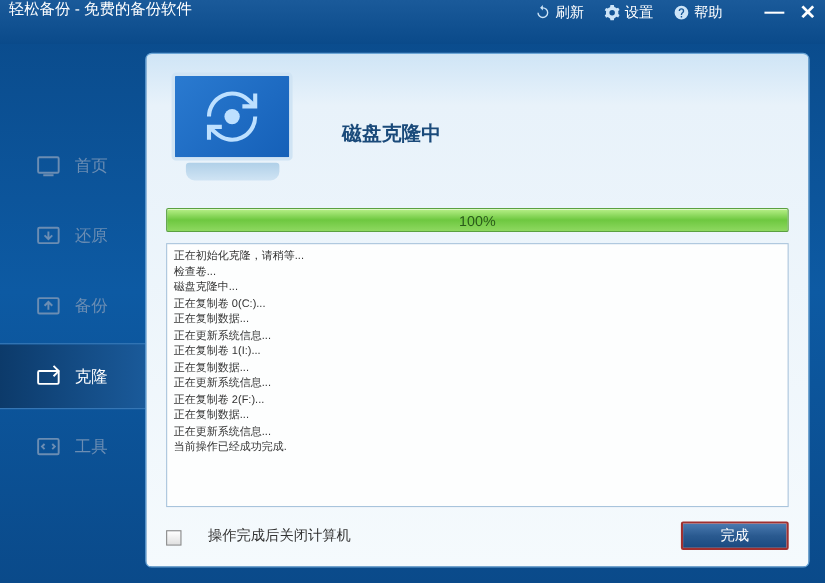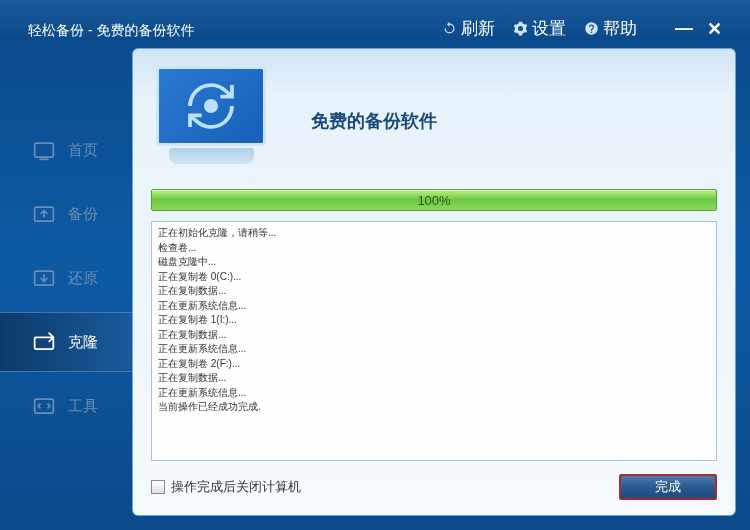--- a/index.html
+++ b/index.html
@@ -7,27 +7,27 @@
   width: 750px; height: 530px;
   background: linear-gradient(to bottom, #0a4a8a 0%, #0d5aa3 50%, #0a4a8a 100%);
   font-family: "Microsoft YaHei", "SimSun", sans-serif;
   color: #fff;
   position: relative;
   overflow: hidden;
 }
 .titlebar {
   height: 40px;
   display: flex;
-  align-items: flex-end;
-  padding: 0 28px;
+  align-items: flex-start;
+  padding: 0 8px;
   background: linear-gradient(to bottom, #1a5a9a, #0a4a8a);
 }
 .titlebar-title { font-size: 14px; flex: 1; }
 .titlebar-actions { display: flex; gap: 18px; align-items: center; }
-.titlebar-btn { display: flex; align-items: center; gap: 4px; font-size: 17px; cursor: pointer; }
+.titlebar-btn { display: flex; align-items: center; gap: 4px; font-size: 13px; cursor: pointer; }
 .titlebar-btn svg { width: 15px; height: 15px; fill: #cde4f7; }
 .win-controls { display: flex; gap: 14px; margin-left: 20px; }
 .win-controls span { cursor: pointer; font-size: 18px; font-weight: bold; }
 
 .main { display: flex; height: 490px; }
 .sidebar { width: 132px; padding-top: 80px; }
 .sidebar-item {
   height: 60px; display: flex; align-items: center; gap: 10px;
   padding-left: 30px; cursor: pointer; color: #6b8db3; font-size: 15px;
   margin-bottom: 4px;
@@ -72,21 +72,21 @@
 
 .log-box {
   margin-top: 10px; flex: 1;
   border: 1px solid #a8c4dc; background: #fdfefe;
   padding: 4px 6px; font-size: 10px; color: #333;
   overflow-y: auto; white-space: pre-line; line-height: 1.45;
   font-family: "SimSun", sans-serif;
 }
 
 .footer { display: flex; align-items: center; margin-top: 12px; height: 28px; }
-.checkbox-wrap { display: flex; align-items: center; gap: 6px; font-size: 13px; color: #333; cursor: pointer; }
+.checkbox-wrap { display: flex; align-items: flex-end; gap: 24px; font-size: 13px; color: #333; cursor: pointer; }
 .checkbox {
   width: 14px; height: 14px; border: 1px solid #888;
   background: linear-gradient(to bottom,#fff,#e0e0e0);
 }
 .finish-btn {
   margin-left: auto; width: 98px; height: 26px;
   background: linear-gradient(to bottom, #4a7ab0 0%, #2a5a90 50%, #1a4a80 100%);
   border: 2px solid #a03030; color: #fff; font-size: 13px;
   cursor: pointer; border-radius: 2px; text-align: center;
 }
@@ -127,30 +127,30 @@
     <div class="sidebar-item">
       <svg viewBox="0 0 24 24">
           <rect x="4" y="6" width="16" height="12" rx="1"></rect>
           <path d="M8 20h8"></path>
         </svg>
       <span>首页</span>
     </div>
     <div class="sidebar-item">
       <svg viewBox="0 0 24 24">
           <rect x="4" y="6" width="16" height="12" rx="1"></rect>
+          <path d="M12 15V9m-3 3l3 3 3-3"></path>
+        </svg>
+      <span>还原</span>
+    </div>
+    <div class="sidebar-item">
+      <svg viewBox="0 0 24 24">
+          <rect x="4" y="6" width="16" height="12" rx="1"></rect>
           <path d="M12 9v6m-3-3l3-3 3 3"></path>
         </svg>
       <span>备份</span>
-    </div>
-    <div class="sidebar-item">
-      <svg viewBox="0 0 24 24">
-          <rect x="4" y="6" width="16" height="12" rx="1"></rect>
-          <path d="M12 15V9m-3 3l3 3 3-3"></path>
-        </svg>
-      <span>还原</span>
     </div>
     <div class="sidebar-item active">
       <svg viewBox="0 0 24 24">
           <rect x="4" y="8" width="16" height="10" rx="1"></rect>
           <path d="M16 4l4 4-4 4"></path>
         </svg>
       <span>克隆</span>
     </div>
     <div class="sidebar-item">
       <svg viewBox="0 0 24 24">
@@ -167,21 +167,21 @@
         <div class="monitor-screen">
           <svg width="56" height="56" viewBox="0 0 24 24" fill="none" stroke="#bde0ff" stroke-width="1.6">
             <path d="M3 12a9 9 0 0 1 15-6.7L21 8M21 12a9 9 0 0 1-15 6.7L3 16"></path>
             <polyline points="21 3 21 8 16 8"></polyline>
               <polyline points="3 21 3 16 8 16"></polyline>
             <circle cx="12" cy="12" r="3" fill="#bde0ff" stroke="none"></circle>
           </svg>
         </div>
         <div class="monitor-stand"></div>
       </div>
-      <div class="hero-title">免费的备份软件</div>
+      <div class="hero-title">磁盘克隆中</div>
     </div>
 
     <div class="progress-wrap">
       <div class="progress-bar">
         <div class="progress-label">100%</div>
       </div>
     </div>
 
     <div class="log-box">正在初始化克隆，请稍等...
 检查卷...

